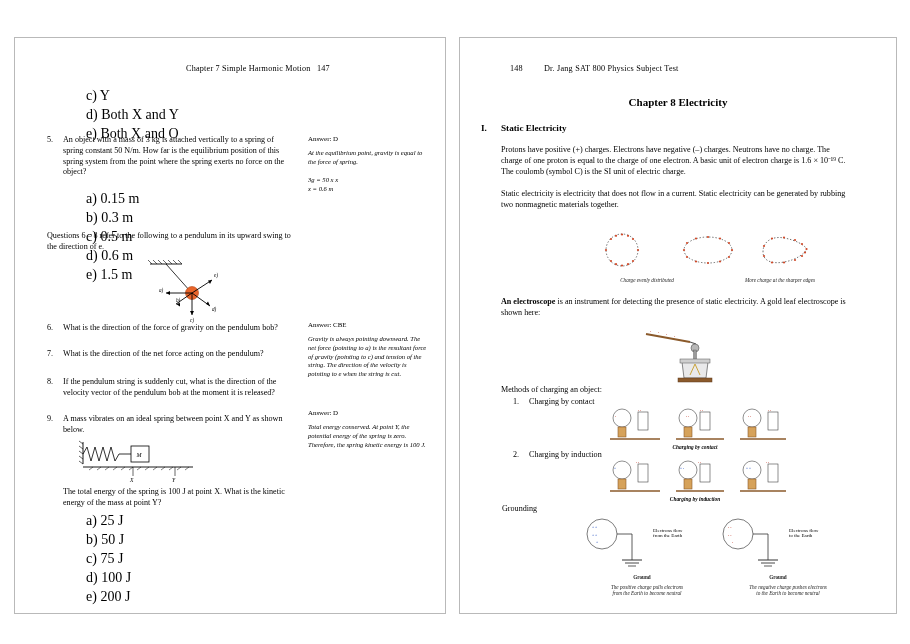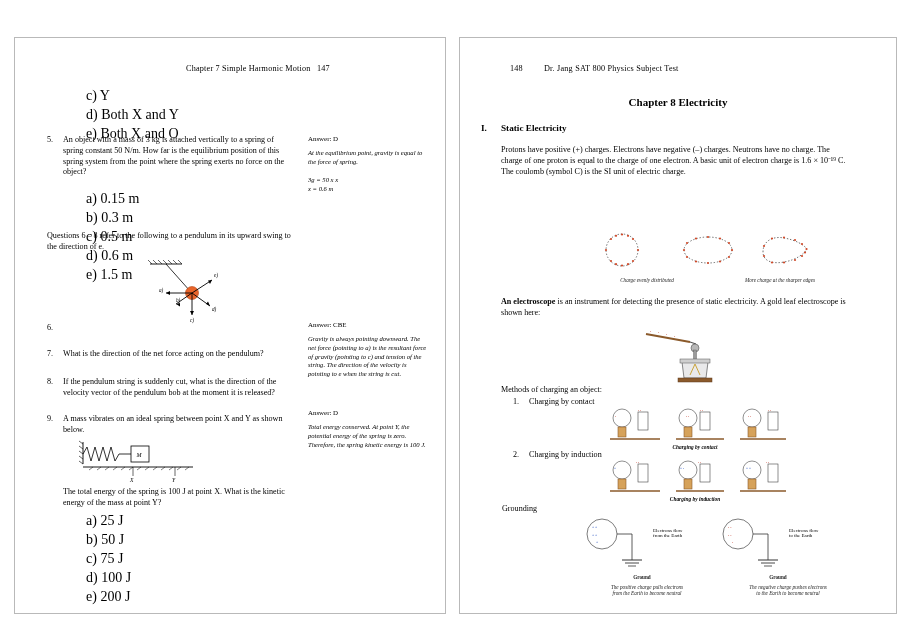--- a/index.html
+++ b/index.html
@@ -200,20 +200,21 @@
           </g>
           <text x="84" y="19" font-size="5.2" font-family="Liberation Serif, serif" font-style="italic">e)</text>
           <text x="82" y="53" font-size="5.2" font-family="Liberation Serif, serif" font-style="italic">d)</text>
           <text x="29" y="34" font-size="5.2" font-family="Liberation Serif, serif" font-style="italic">a)</text>
           <text x="46" y="44" font-size="5.2" font-family="Liberation Serif, serif" font-style="italic">b)</text>
           <text x="60" y="64" font-size="5.2" font-family="Liberation Serif, serif" font-style="italic">c)</text>
         </svg>
       </div>
 
       <div class="qnum" style="left:32px; top:285px;">6.</div>
+      <div class="qbody" style="left:48px; top:285px;">What is the direction of the force of gravity on the pendulum bob?</div>
 
       <div class="qnum" style="left:32px; top:311px;">7.</div>
       <div class="qbody" style="left:48px; top:311px;">What is the direction of the net force acting on the pendulum?</div>
 
       <div class="qnum" style="left:32px; top:339px;">8.</div>
       <div class="qbody" style="left:48px; top:339px;">If the pendulum string is suddenly cut, what is the direction of the velocity vector of the pendulum bob at the moment it is released?</div>
 
       <div class="ans-col" style="left:293px; top:282px;">
         <div class="ans-title">Answer: CBE</div>
         <div class="ans-body">Gravity is always pointing downward. The net force (pointing to a)   is the resultant force of gravity (pointing to c) and tension of the string. The direction of the velocity is pointing to e when the string is cut.</div>
@@ -286,20 +287,21 @@
 
       <div class="hdr" style="left:50px; top:26px;">148</div>
       <div class="hdr" style="left:84px; top:26px;">Dr. Jang SAT 800 Physics Subject Test</div>
 
       <div class="chapter-title" style="top:58px;">Chapter 8   Electricity</div>
 
       <div class="sec-head" style="left:21px; top:85px;">I.</div>
       <div class="sec-head" style="left:41px; top:85px;">Static Electricity</div>
 
       <div class="para" style="left:41px; top:106px; width:350px;">Protons have positive (+) charges. Electrons have negative (–) charges. Neutrons have no charge. The charge of one proton is equal to the charge of one electron. A basic unit of electron charge is 1.6 × 10⁻¹⁹ C. The coulomb (symbol C)   is the SI unit of electric charge.</div>
+      <div class="para" style="left:41px; top:150px; width:350px;">Static electricity is electricity that does not flow in a current. Static electricity can be generated by rubbing two nonmagnetic materials together.</div>
 
       <div class="fig" style="left:128px; top:192px;">
         <svg width="230" height="46" viewBox="0 0 230 46">
 
           <circle cx="34" cy="20" r="16" fill="none" stroke="#333" stroke-width="0.7" stroke-dasharray="1.4,1.8"></circle>
           <g fill="#d04a2a">
             <circle cx="34" cy="4.5" r="1.1"></circle>
               <circle cx="45" cy="9" r="1.1"></circle>
             <circle cx="50" cy="20" r="1.1"></circle>
               <circle cx="45" cy="31" r="1.1"></circle>

